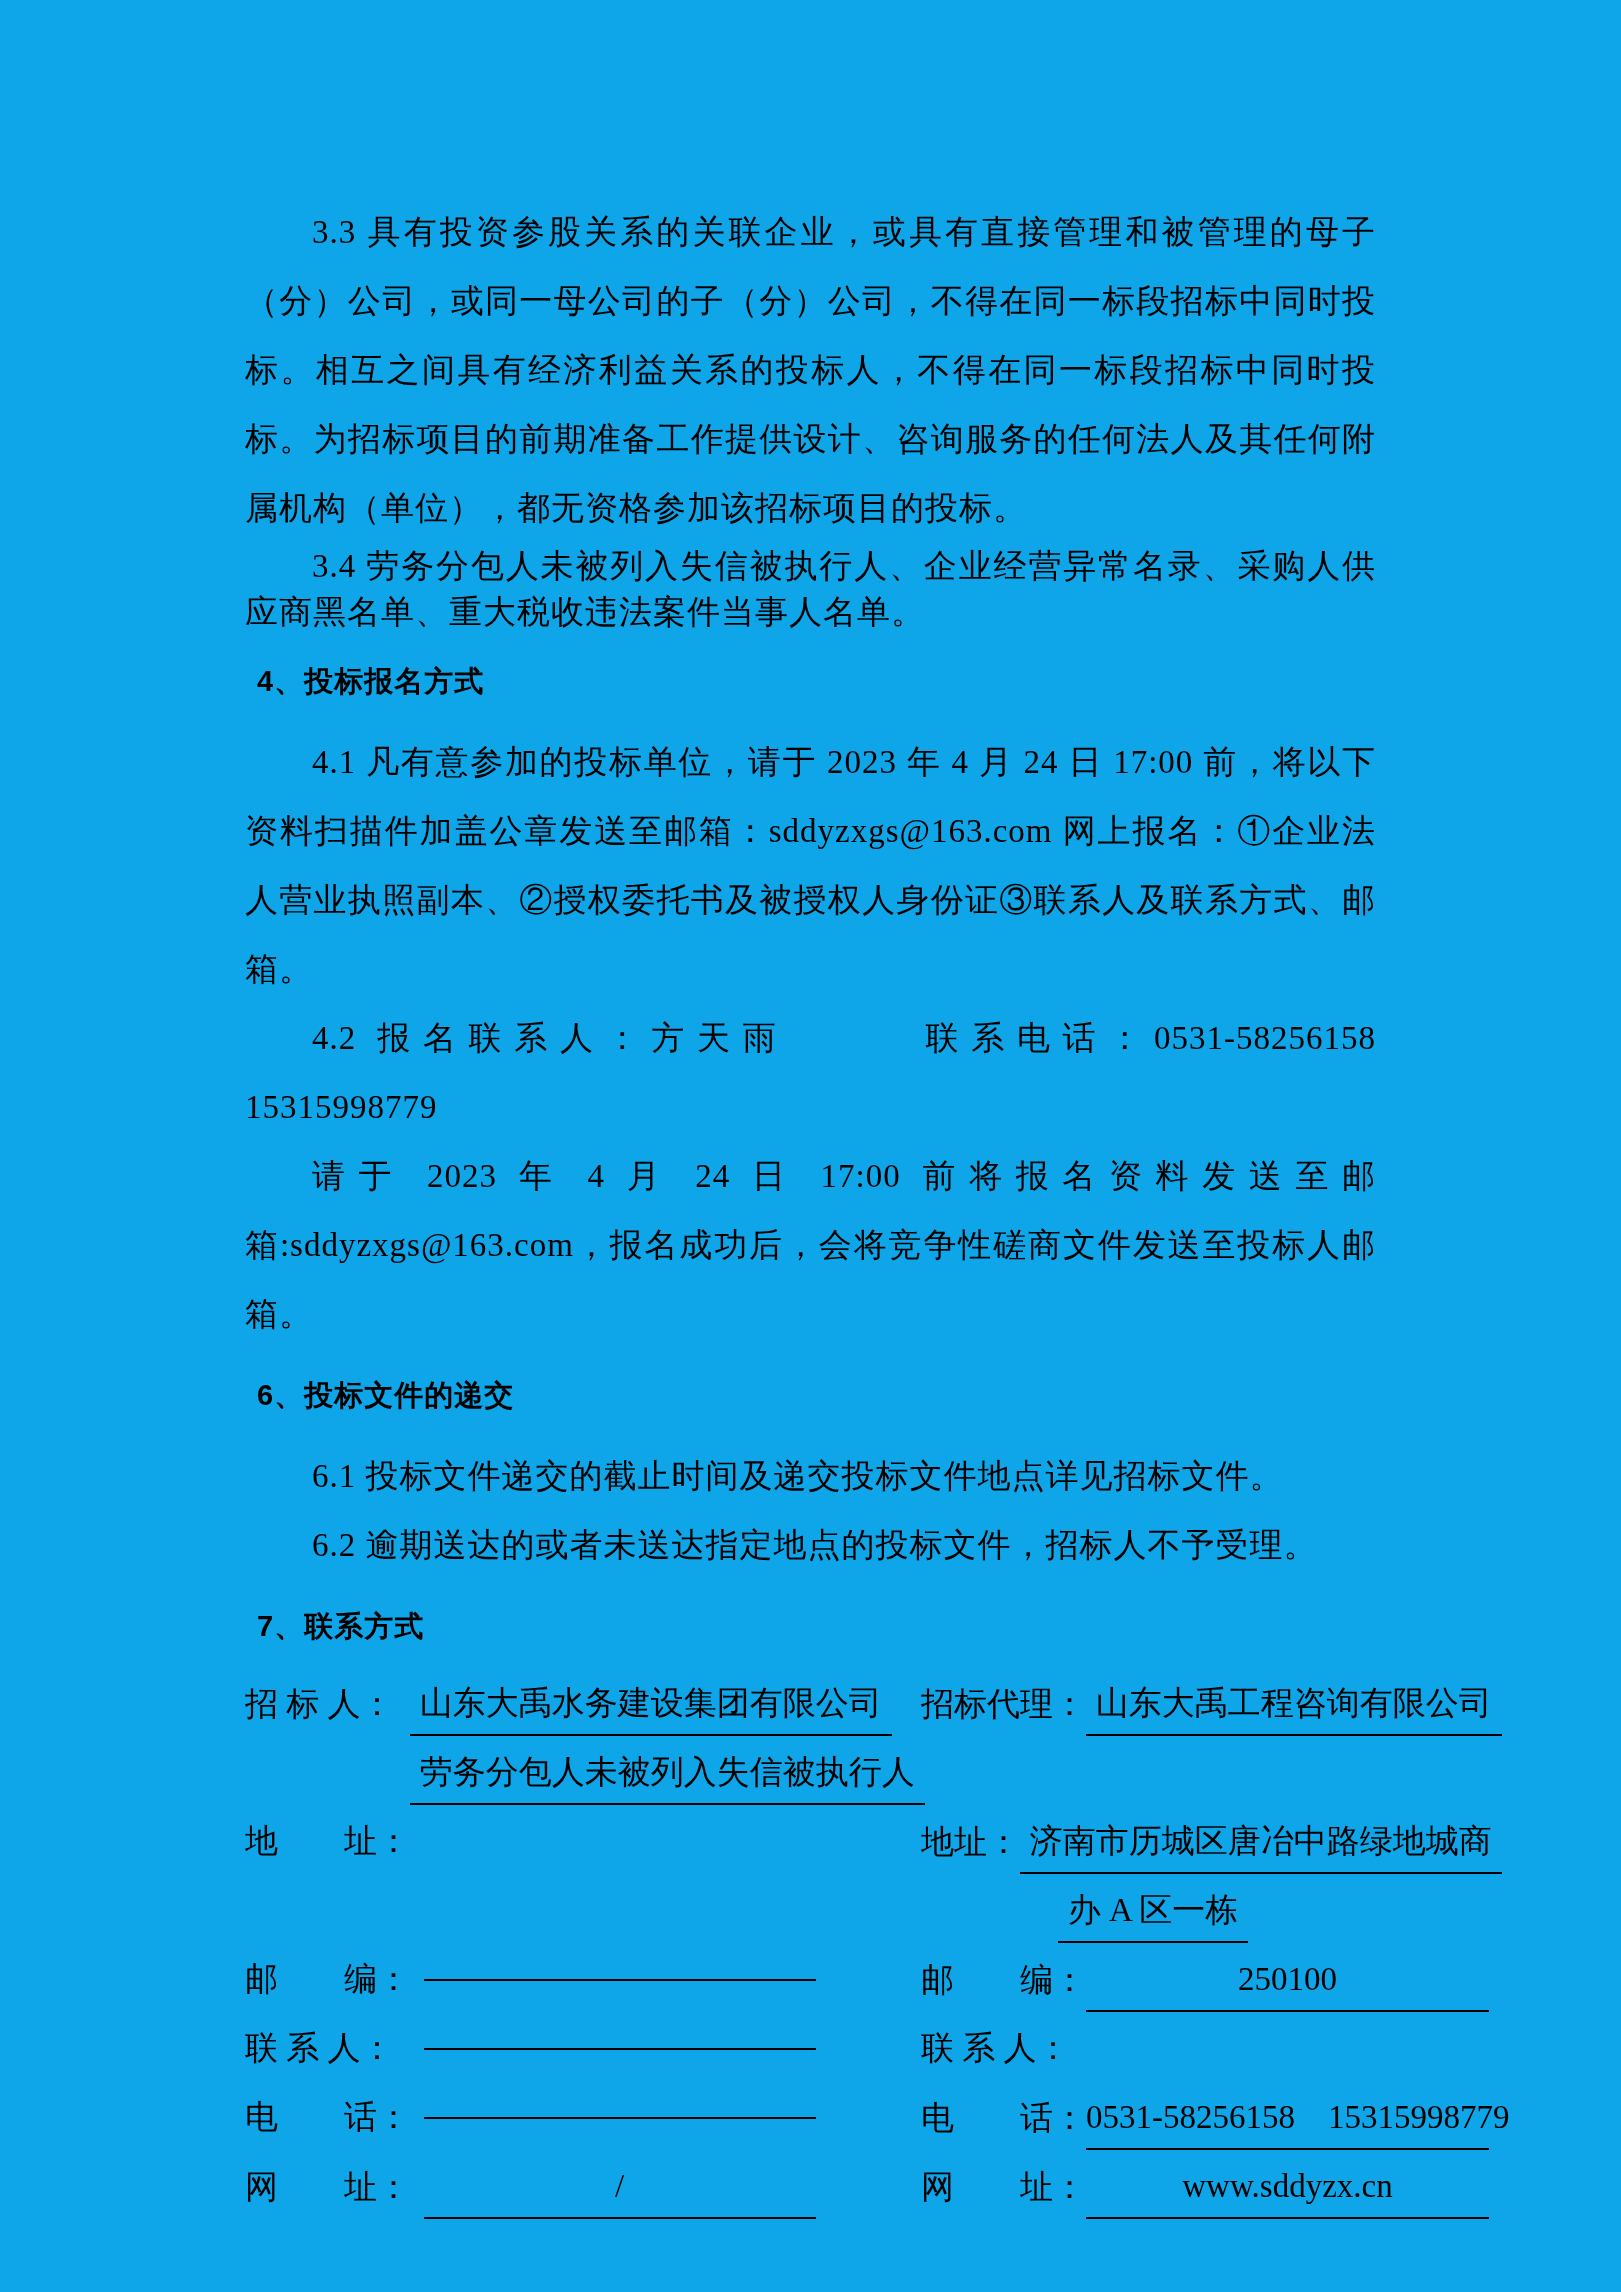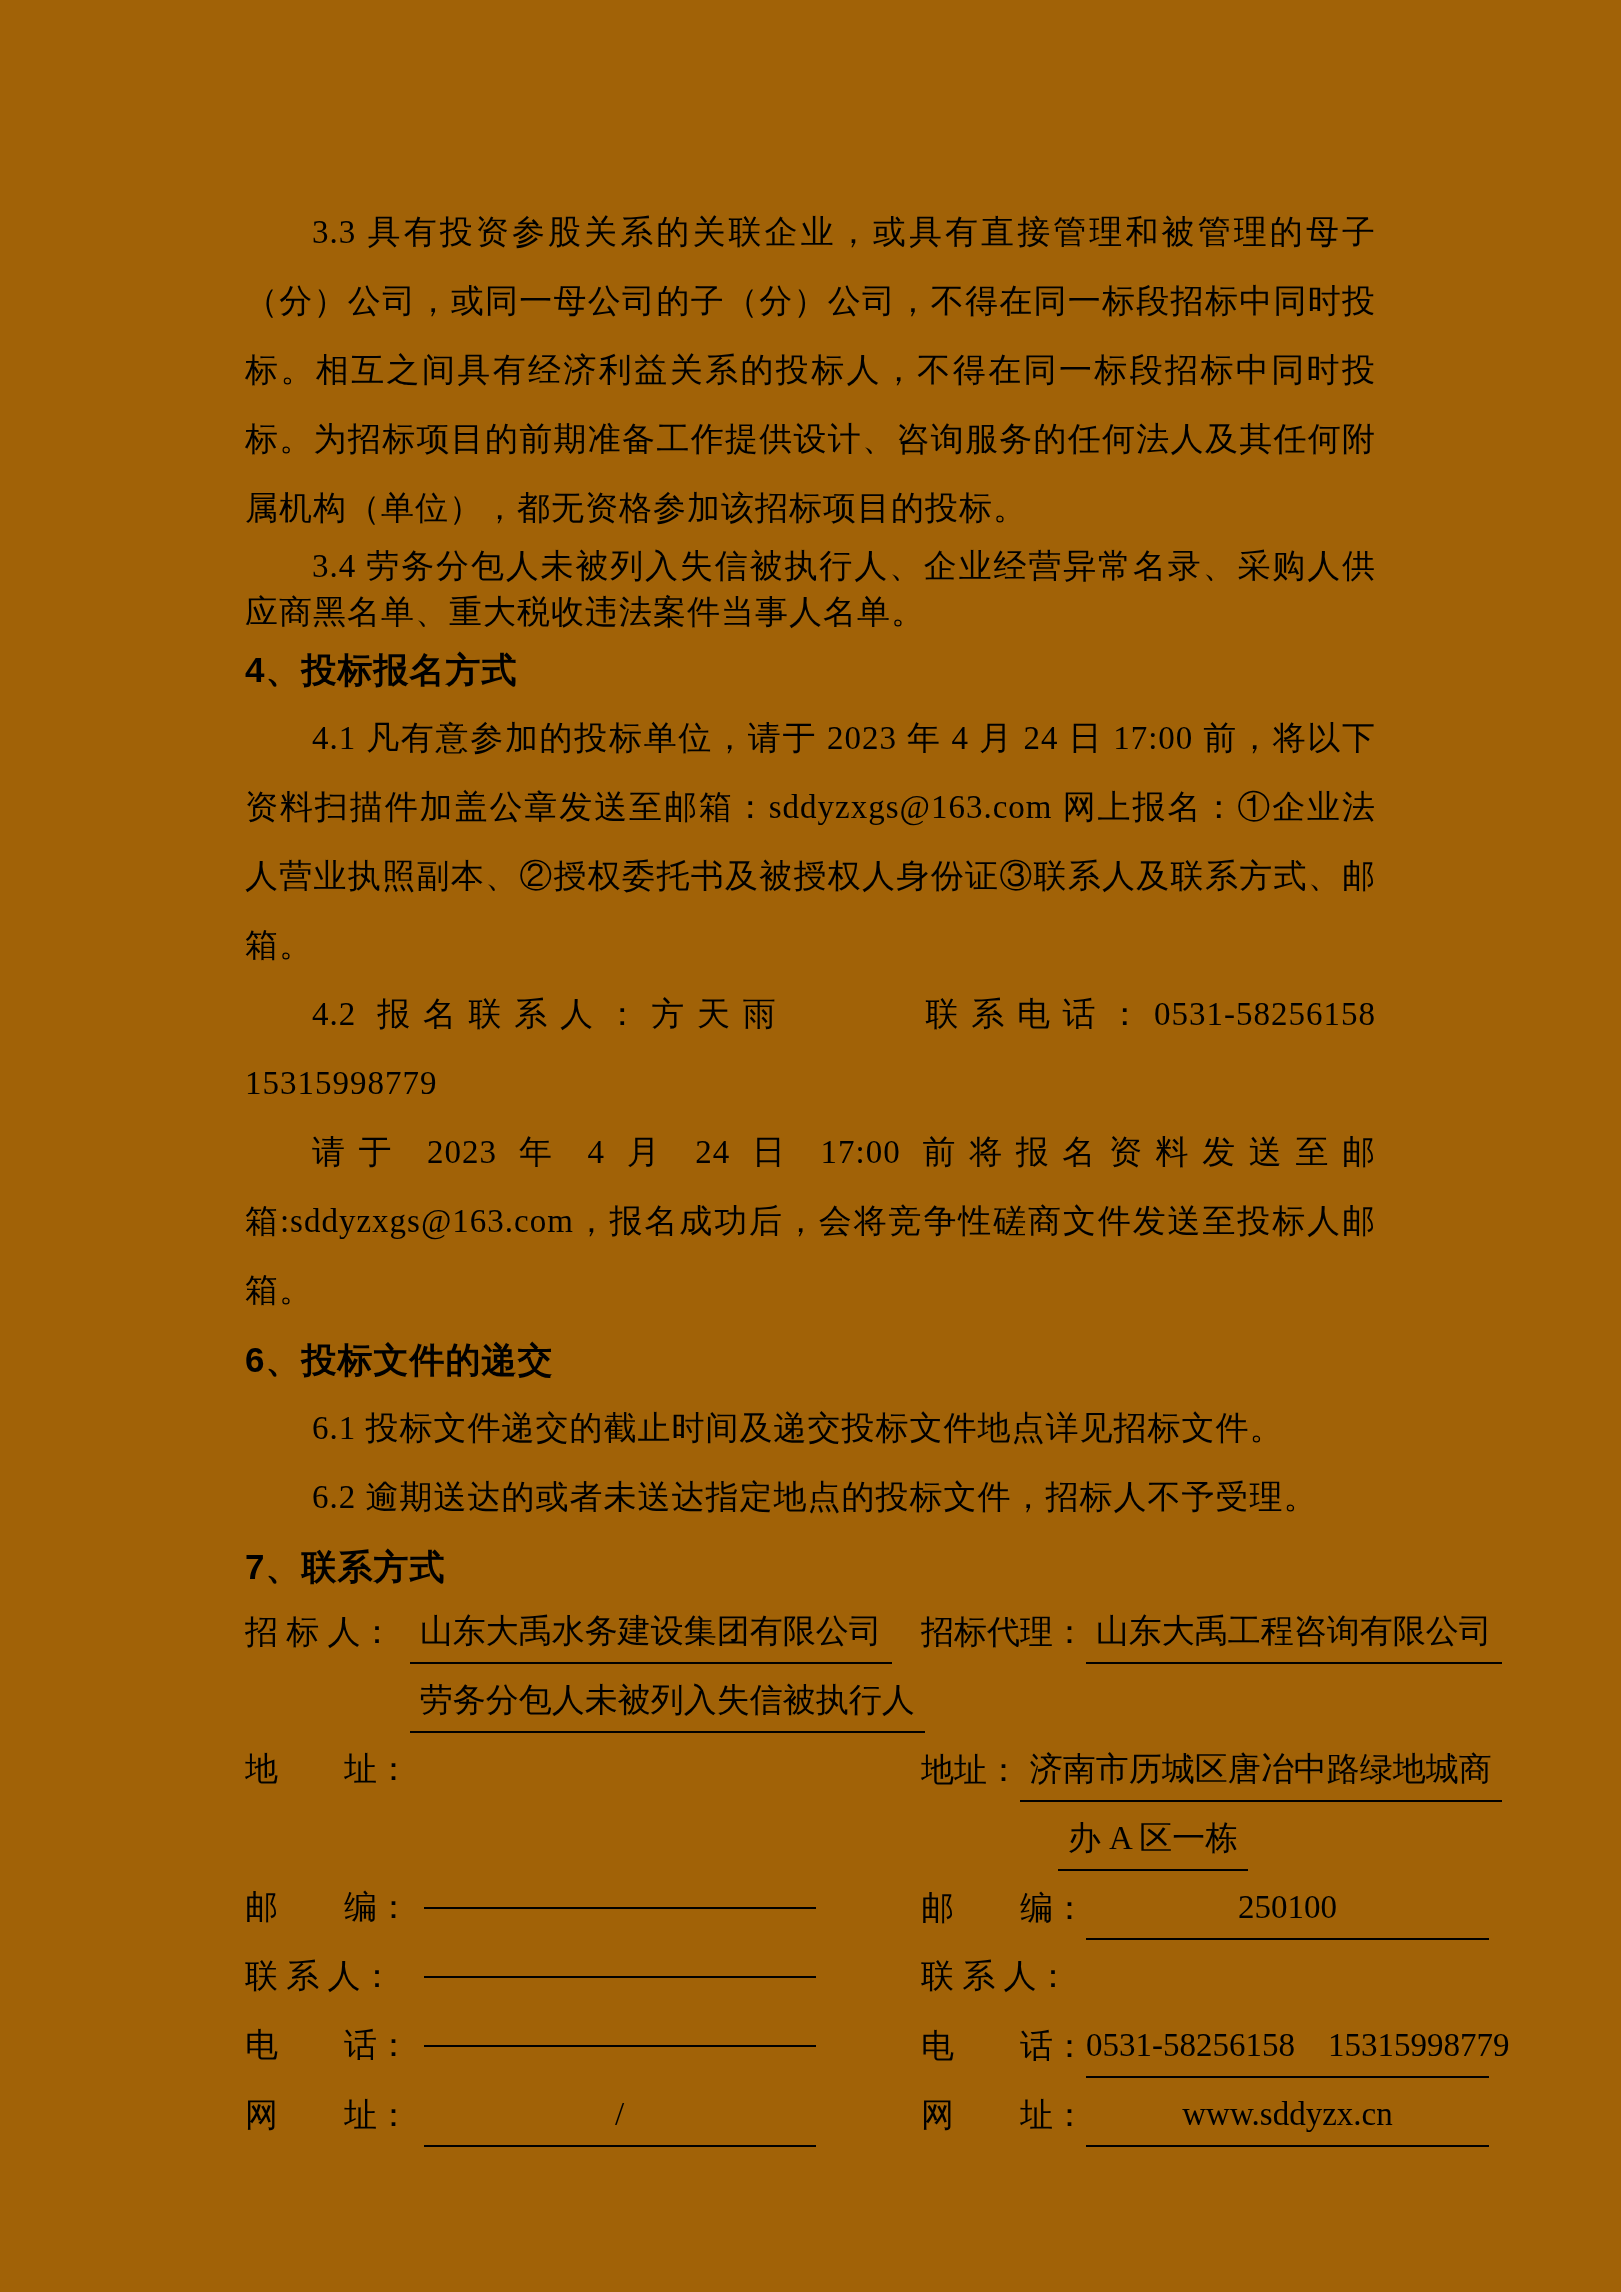--- a/index.html
+++ b/index.html
@@ -1,39 +1,39 @@
 <!DOCTYPE html>
 <html><head>
 <meta charset="utf-8">
 <style>
   html, body { margin: 0; padding: 0; background: #ffffff; }
   .page {
     position: relative;
     width: 1621px;
     height: 2293px;
-    background: #a16207;
+    background: #0ea5e9;
     color: #000000;
     font-family: "Liberation Serif", "DejaVu Serif", serif;
     font-size: 33px;
     box-sizing: border-box;
     padding: 198px 245px 0 245px;
     overflow: hidden;
   }
   p.body {
     margin: 0;
     line-height: 69px;
     text-align: justify;
     text-indent: 67px;
     letter-spacing: 1px;
   }
   p.tight { line-height: 46px; }
   h2.sec {
-    margin: 0;
+    margin: 12px;
     line-height: 69px;
-    font-size: 35px;
+    font-size: 29px;
     font-weight: bold;
     font-family: "Liberation Sans", "DejaVu Sans", sans-serif;
     letter-spacing: 1px;
   }
   .contact { width: 1245px; }
   .crow {
     display: flex;
     height: 69px;
     line-height: 61px;
     align-items: flex-start;

